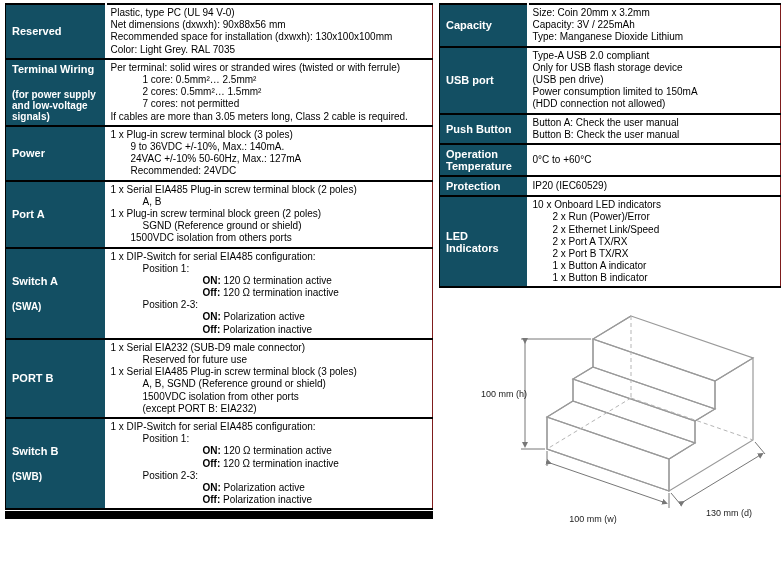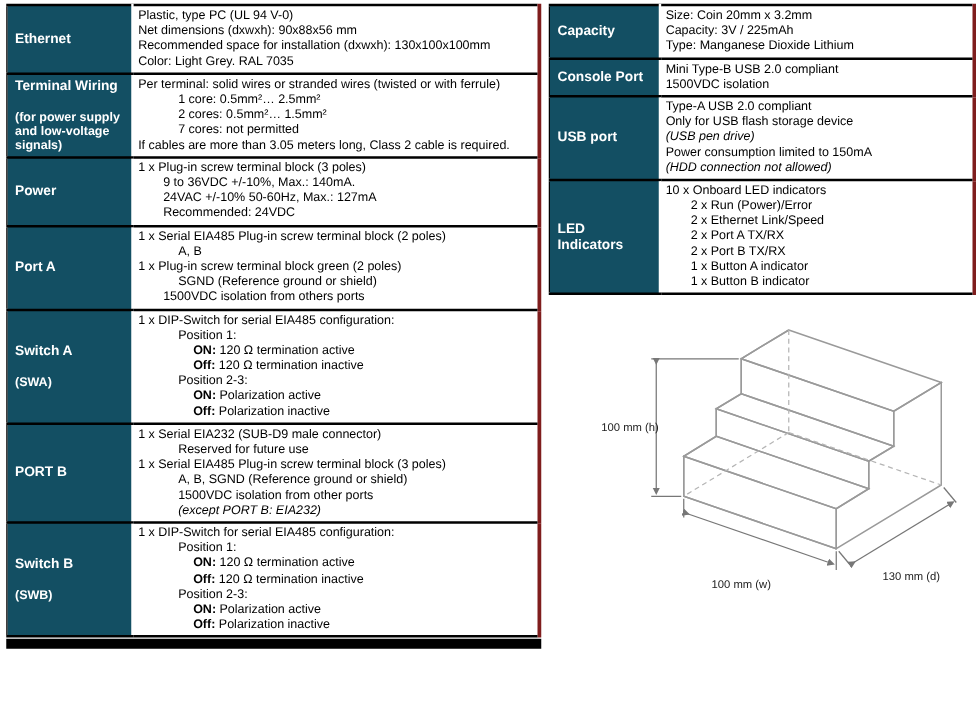--- a/index.html
+++ b/index.html
@@ -6,48 +6,48 @@
   html,body { width:781px; height:579px; background:#fff; overflow:hidden;
     font-family:"Liberation Sans", sans-serif; font-size:10px; color:#000; }
   .page { display:flex; gap:6px; padding:3px 4px 0 5px; }
   .col-left { flex:0 0 428px; }
   .col-right { flex:1; }
   table.spec { border-collapse:collapse; width:100%; border:1px solid #000; }
   .spec th { background:var(--header-bg,#134f63); color:#fff; font-weight:bold; font-size:11px;
     text-align:left; vertical-align:middle; padding:3px 6px;
     border-top:2px solid #000; border-bottom:2px solid #000; border-left:1px solid #000;
     border-right:2px solid #fff; }
-  .spec td { border-top:2px solid #000; border-bottom:2px solid #000; border-right:3px solid #7f1d1d;
+  .spec td { border-top:2px solid #000; border-bottom:2px solid #000; border-right:1px solid #7f1d1d;
     padding:2px 4px; vertical-align:middle; }
   .col-left .spec th { width:100px; }
   .col-right .spec th { width:88px; }
   .row-title { line-height:1.1; }
   .row-subtitle { font-size:10px; font-weight:bold; margin-top:14px; line-height:1.1; }
   .line { line-height:1.22; }
   .ind0 { padding-left:0; }
   .ind1 { padding-left:20px; }
   .ind2 { padding-left:32px; }
   .ind3 { padding-left:44px; }
-  .italic { font-style:italic; }
-  b.pfx { font-weight:bold; }
+  .italic { }
+  b.pfx { font-weight:bold;margin-left:48px; }
   .bottom-bar { height:8px; background:#000; margin-top:1px; width:100%; }
   .diagram { position:relative; margin:12px 0 0 42px; width:300px; height:232px; }
   .diagram svg { display:block; }
 </style>
 </head>
 <body style="--header-bg: #134f63;">
 
 <div class="page">
 
   <div class="col-left">
     <table class="spec">
       <tbody id="left-tbody">
           <tr>
             <th>
-              <div class="row-title">Ethernet</div>
+              <div class="row-title">Reserved</div>
             </th>
             <td>
               <div class="line ind0">Plastic, type PC (UL 94 V-0)</div>
               <div class="line ind0">Net dimensions (dxwxh): 90x88x56 mm</div>
               <div class="line ind0">Recommended space for installation (dxwxh): 130x100x100mm</div>
               <div class="line ind0">Color: Light Grey. RAL 7035</div>
             </td>
           </tr>
           <tr>
             <th>
@@ -141,37 +141,53 @@
               <div class="row-title">Capacity</div>
             </th>
             <td>
               <div class="line ind0">Size: Coin 20mm x 3.2mm</div>
               <div class="line ind0">Capacity: 3V / 225mAh</div>
               <div class="line ind0">Type: Manganese Dioxide Lithium</div>
             </td>
           </tr>
           <tr>
             <th>
-              <div class="row-title">Console Port</div>
-            </th>
-            <td>
-              <div class="line ind0">Mini Type-B USB 2.0 compliant</div>
-              <div class="line ind0">1500VDC isolation</div>
-            </td>
-          </tr>
-          <tr>
-            <th>
               <div class="row-title">USB port</div>
             </th>
             <td>
               <div class="line ind0">Type-A USB 2.0 compliant</div>
               <div class="line ind0">Only for USB flash storage device</div>
               <div class="line ind0 italic">(USB pen drive)</div>
               <div class="line ind0">Power consumption limited to 150mA</div>
               <div class="line ind0 italic">(HDD connection not allowed)</div>
+            </td>
+          </tr>
+          <tr>
+            <th>
+              <div class="row-title">Push Button</div>
+            </th>
+            <td>
+              <div class="line ind0">Button A: Check the user manual</div>
+              <div class="line ind0">Button B: Check the user manual</div>
+            </td>
+          </tr>
+          <tr>
+            <th>
+              <div class="row-title">Operation Temperature</div>
+            </th>
+            <td>
+              <div class="line ind0">0°C to +60°C</div>
+            </td>
+          </tr>
+          <tr>
+            <th>
+              <div class="row-title">Protection</div>
+            </th>
+            <td>
+              <div class="line ind0">IP20 (IEC60529)</div>
             </td>
           </tr>
           <tr>
             <th>
               <div class="row-title">LED Indicators</div>
             </th>
             <td>
               <div class="line ind0">10 x Onboard LED indicators</div>
               <div class="line ind1">2 x Run (Power)/Error</div>
               <div class="line ind1">2 x Ethernet Link/Speed</div>

